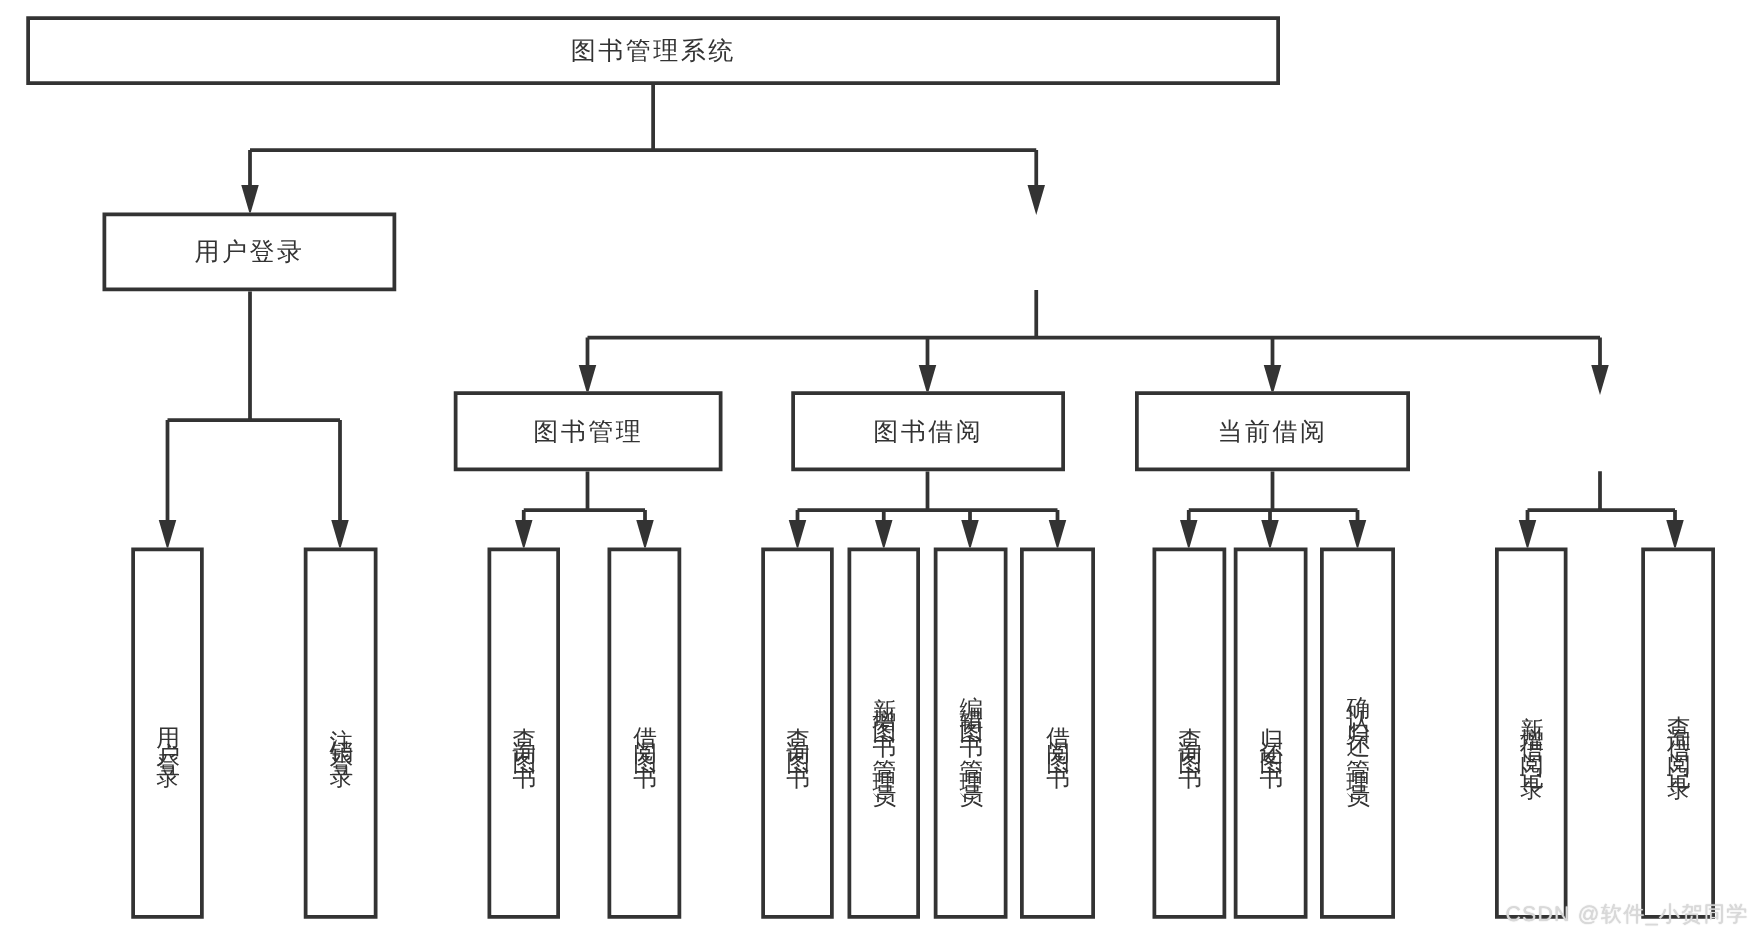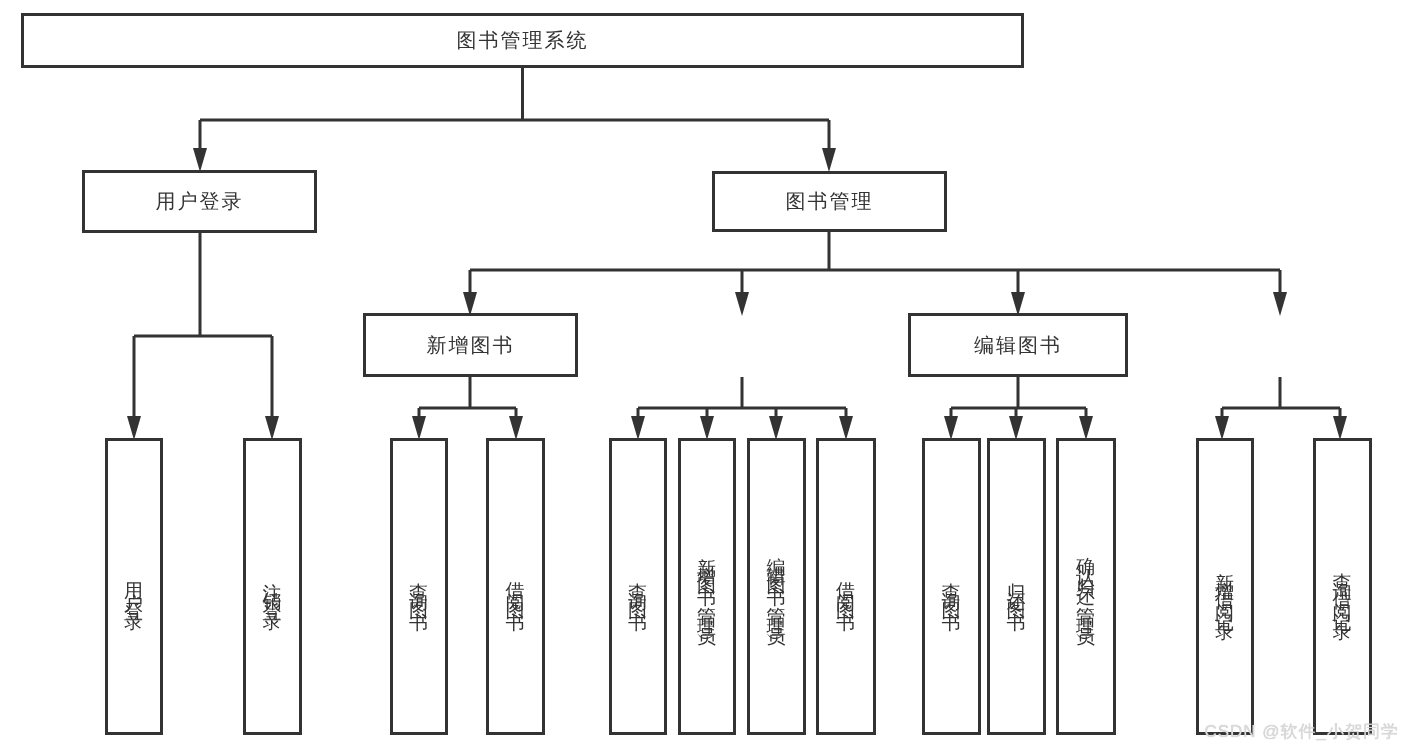--- a/index.html
+++ b/index.html
@@ -104,24 +104,24 @@
     <polygon class="carrow" points="1079,416 1093,416 1086,440"></polygon>
 
     <path class="cline" d="M1280 377 L1280 408 M1222 408 L1340 408 M1222 408 L1222 418 M1340 408 L1340 418"></path>
     <polygon class="carrow" points="1215,416 1229,416 1222,440"></polygon>
     <polygon class="carrow" points="1333,416 1347,416 1340,440"></polygon>
   </svg>
 
   <div class="node h" style="left:21px; top:13px; width:1003px; height:55px">图书管理系统</div>
 
   <div class="node h" style="left:82px; top:170px; width:235px; height:63px">用户登录</div>
-  <div class="node h" style="left:712px; top:171px; width:235px; height:61px">图书管理</div>
 
-  <div class="node h" style="left:363px; top:313px; width:215px; height:64px">新增图书</div>
-  <div class="node h" style="left:908px; top:313px; width:220px; height:64px">编辑图书</div>
+  <div class="node h" style="left:363px; top:313px; width:215px; height:64px">图书管理</div>
+  <div class="node h" style="left:633px; top:313px; width:219px; height:64px">图书借阅</div>
+  <div class="node h" style="left:908px; top:313px; width:220px; height:64px">当前借阅</div>
 
   <div class="node v" style="left:105px; top:438px; width:58px; height:297px">用户登录</div>
   <div class="node v" style="left:243px; top:438px; width:59px; height:297px">注销登录</div>
 
   <div class="node v" style="left:390px; top:438px; width:58px; height:297px">查询图书</div>
   <div class="node v" style="left:486px; top:438px; width:59px; height:297px">借阅图书</div>
 
   <div class="node v" style="left:609px; top:438px; width:58px; height:297px">查询图书</div>
   <div class="node v" style="left:678px; top:438px; width:58px; height:297px">新增图书（管理员）</div>
   <div class="node v" style="left:747px; top:438px; width:59px; height:297px">编辑图书（管理员）</div>

